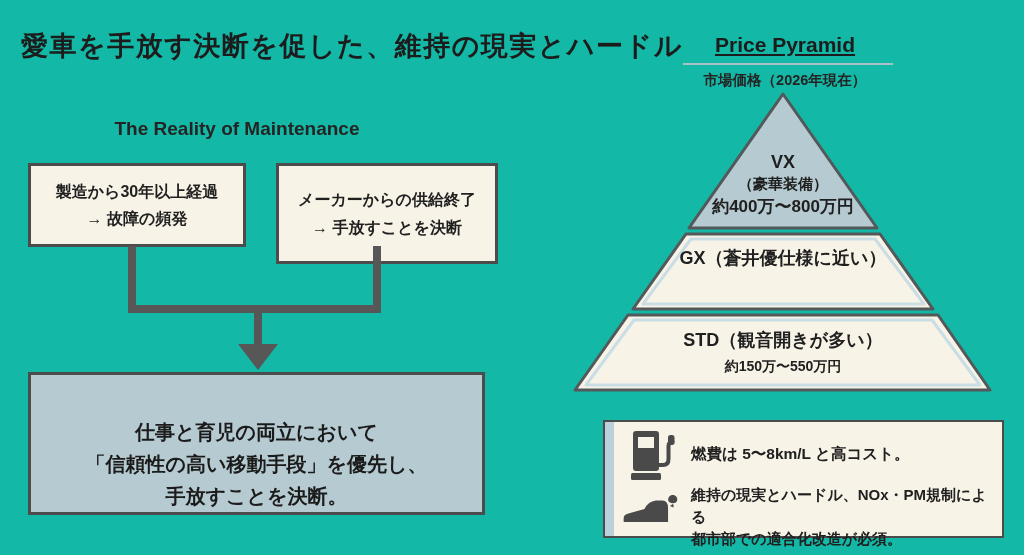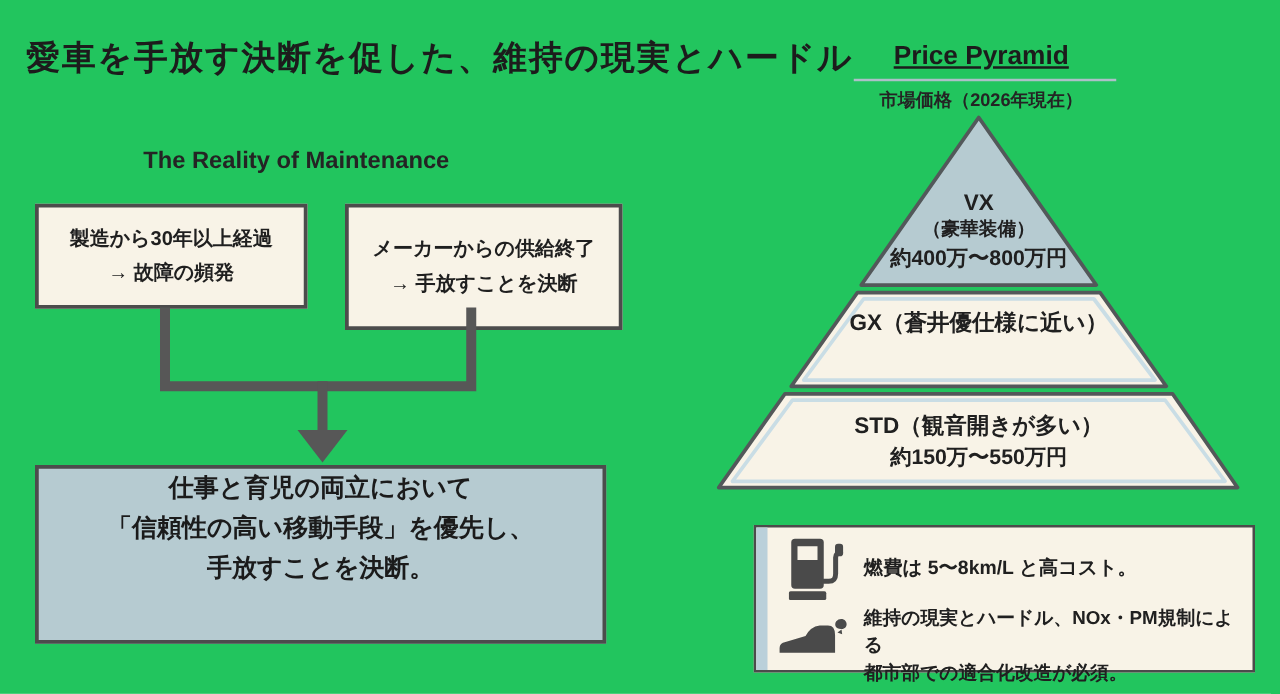--- a/index.html
+++ b/index.html
@@ -1,19 +1,19 @@
 <!DOCTYPE html>
 <html><head>
 <meta charset="utf-8">
 <style>
   html,body{margin:0;padding:0;}
   .stage{
     position:relative;
     width:1024px;height:555px;
-    background:#22c55e;
+    background:#14b8a6;
     font-family:"Liberation Sans","DejaVu Sans",sans-serif;
     color:#1f1f1f;
     overflow:hidden;
   }
   .abs{position:absolute;}
   .page-title{
     left:21px;top:28px;
     font-size:27px;font-weight:700;letter-spacing:1.5px;
     color:#1c1c1c;white-space:nowrap;
   }
@@ -28,21 +28,21 @@
     display:flex;flex-direction:column;justify-content:center;align-items:center;
     font-size:16px;font-weight:700;line-height:1.7;text-align:center;
   }
   .cause-a{left:28px;top:163px;width:218px;height:84px;}
   .cause-b{left:276px;top:163px;width:222px;height:101px;}
   .conclusion-box{
     left:28px;top:372px;width:457px;height:143px;
     box-sizing:border-box;
     border:3px solid #4c4c4c;
     background:#b6cbd1;
-    display:flex;flex-direction:column;justify-content:flex-start;align-items:center;
+    display:flex;flex-direction:column;justify-content:flex-end;align-items:center;
     font-size:20px;font-weight:700;line-height:1.6;text-align:center;
     color:#1b1b1b;
   }
   .shapes-layer{left:0;top:0;width:1024px;height:555px;pointer-events:none;}
   .pyr-title{
     left:660px;top:33px;width:250px;
     text-align:center;font-size:21px;font-weight:700;color:#1c1c1c;text-decoration:underline;
   }
   .pyr-underline{
     left:683px;top:63px;width:210px;height:2px;background:#adc0c8;
@@ -56,21 +56,21 @@
   }
   .tier-vx{left:683px;top:151px;width:200px;}
   .tier-vx .t-name{font-size:18px;line-height:22px;}
   .tier-vx .t-note{font-size:15px;line-height:21px;}
   .tier-vx .t-price{font-size:17px;line-height:26px;}
   .tier-gx{left:633px;top:245px;width:300px;}
   .tier-gx .t-name{font-size:18px;line-height:26px;}
   .tier-gx .t-price{font-size:17px;line-height:26px;}
   .tier-std{left:628px;top:327px;width:310px;}
   .tier-std .t-name{font-size:18px;line-height:26px;}
-  .tier-std .t-price{font-size:17px;line-height:26px;}
+  .tier-std .t-price{font-size:14px;line-height:26px;}
   .cost-box{
     left:603px;top:420px;width:401px;height:118px;
     box-sizing:border-box;
     border:2.5px solid #4b4b4b;
     background:#f8f3e7;
   }
   .cost-accent{
     position:absolute;left:0;top:0;bottom:0;width:9px;background:#bad0da;
   }
   .cost-icon{position:absolute;}

